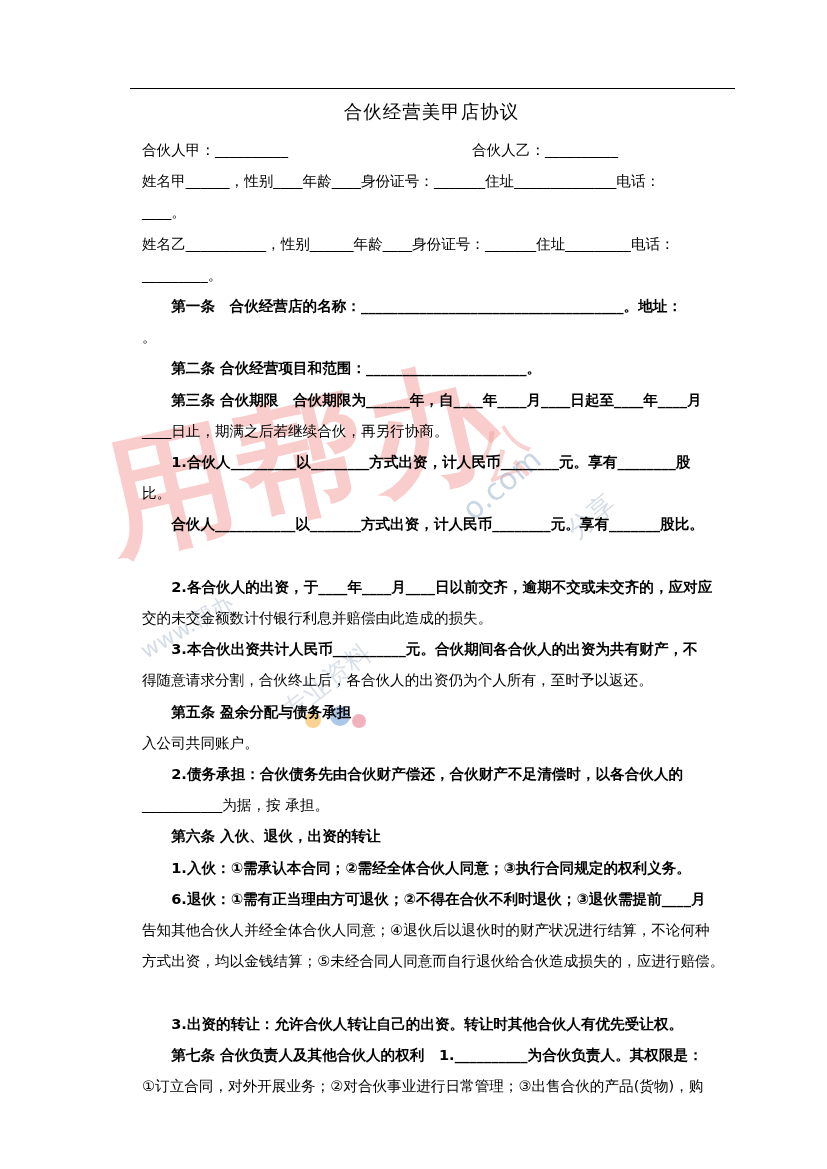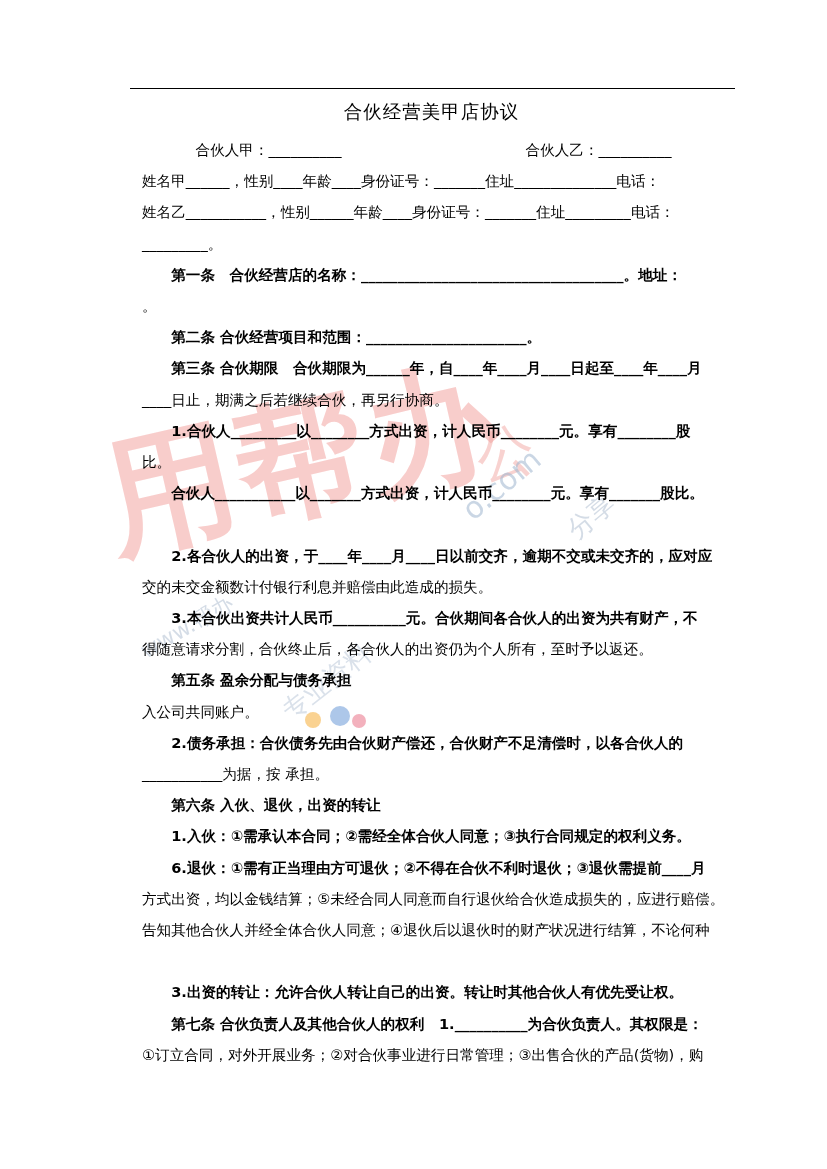--- a/index.html
+++ b/index.html
@@ -154,21 +154,21 @@
     padding: 0;
     text-align: justify;
     text-justify: inter-ideograph;
   }
   .indent { text-indent: 2em; font-weight: bold; }
   .blank-line { height: 31.2px; }
 
   
   .party-row {
     display: flex;
-    justify-content: center;
+    justify-content: flex-start;
   }
   .party-a { width: 330px; }
 </style>
 </head>
 <body>
 
 <div id="page">
 
   <div id="watermark">
     <div class="wm-dot" style="left:305px; top:712px; width:16px; height:16px; background:#f5a623;"></div>
@@ -190,20 +190,21 @@
     <div id="title">合伙经营美甲店协议</div>
 
     <div id="content">
 
       <p class="party-row">
         <span class="party-a"><span>合伙人甲：</span><span>__________</span></span>
         <span><span>合伙人乙：</span><span>__________</span></span>
       </p>
 
       <p>姓名甲______，性别____年龄____身份证号：_______住址______________电话：</p>
+      <p>____。</p>
       <p>姓名乙___________，性别______年龄____身份证号：_______住址_________电话：</p>
       <p>_________。</p>
 
       <p class="indent">第一条　合伙经营店的名称：____________________________________。地址：</p>
       <p>。</p>
 
       <p class="indent">第二条  合伙经营项目和范围：______________________。</p>
 
       <p class="indent">第三条  合伙期限　合伙期限为______年，自____年____月____日起至____年____月</p>
       <p>____日止，期满之后若继续合伙，再另行协商。</p>
@@ -218,22 +219,22 @@
       <p>得随意请求分割，合伙终止后，各合伙人的出资仍为个人所有，至时予以返还。</p>
 
       <p class="indent">第五条  盈余分配与债务承担</p>
       <p>入公司共同账户。</p>
       <p class="indent">2.债务承担：合伙债务先由合伙财产偿还，合伙财产不足清偿时，以各合伙人的</p>
       <p>___________为据，按 承担。</p>
 
       <p class="indent">第六条  入伙、退伙，出资的转让</p>
       <p class="indent">1.入伙：①需承认本合同；②需经全体合伙人同意；③执行合同规定的权利义务。</p>
       <p class="indent">6.退伙：①需有正当理由方可退伙；②不得在合伙不利时退伙；③退伙需提前____月</p>
+      <p>告知其他合伙人并经全体合伙人同意；④退伙后以退伙时的财产状况进行结算，不论何种</p>
       <p>方式出资，均以金钱结算；⑤未经合同人同意而自行退伙给合伙造成损失的，应进行赔偿。</p>
-      <p>告知其他合伙人并经全体合伙人同意；④退伙后以退伙时的财产状况进行结算，不论何种</p>
       <p class="blank-line"></p>
       <p class="indent">3.出资的转让：允许合伙人转让自己的出资。转让时其他合伙人有优先受让权。</p>
 
       <p class="indent">第七条  合伙负责人及其他合伙人的权利　1.__________为合伙负责人。其权限是：</p>
       <p>①订立合同，对外开展业务；②对合伙事业进行日常管理；③出售合伙的产品(货物)，购</p>
 
     </div>
   </div>
 </div>
 

